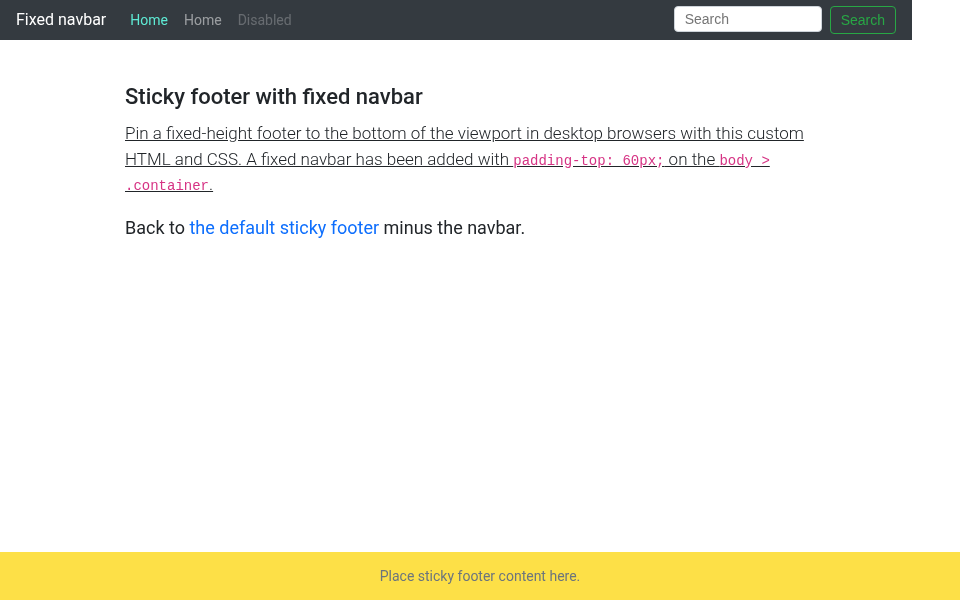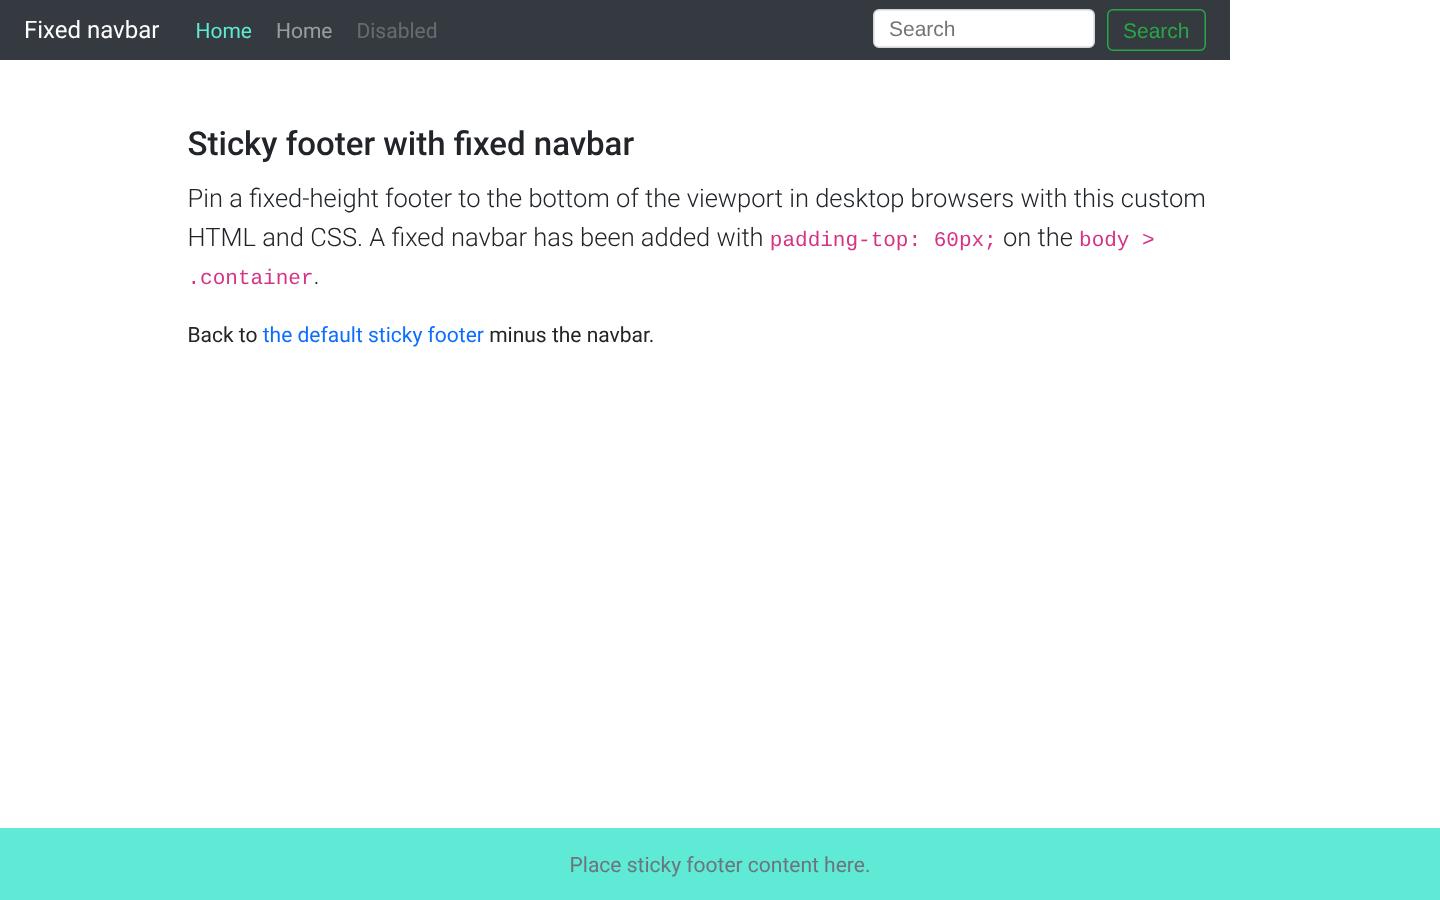--- a/index.html
+++ b/index.html
@@ -20,21 +20,21 @@
       flex-direction: column;
       min-height: 600px;
       height: 600px;
       width: 960px;
     }
     .navbar {
       position: fixed;
       top: 0;
       left: 0;
       right: 0;
-      width: 820px;
+      width: 912px;
       height: 40px;
       background-color: #343a40;
       display: flex;
       align-items: center;
       padding: 0 16px;
       z-index: 1000;
     }
     .navbar-brand {
       color: #fff;
       font-size: 16px;
@@ -97,37 +97,38 @@
       font-weight: 500;
       margin-top: 20px;
       margin-bottom: 8px;
       color: #212529;
     }
     .lead {
       font-size: 17px;
       font-weight: 300;
       margin-bottom: 16px;
       color: #212529;
+      text-decoration: underline;
     }
     code {
       color: #d63384;
       font-family: SFMono-Regular, Menlo, Monaco, Consolas, "Liberation Mono", "Courier New", monospace;
       font-size: 14px;
     }
     .back-text {
-      font-size: 14px;
+      font-size: 18px;
       margin-bottom: 16px;
     }
     a.link {
       color: #0d6efd;
       text-decoration: none;
     }
     footer {
       flex-shrink: 0;
-      background-color: #5eead4;
+      background-color: #fde047;
       height: 48px;
       display: flex;
       align-items: center;
     }
     .footer-text {
       color: #6c757d;
       font-size: 14px;
     }
   </style>
 </head>

